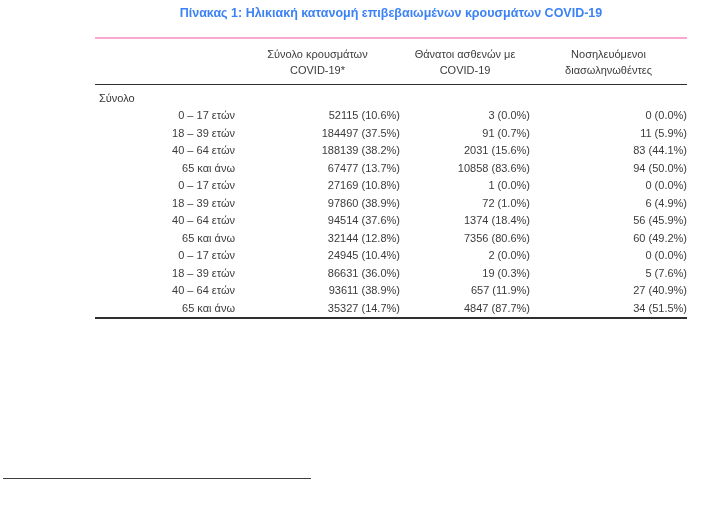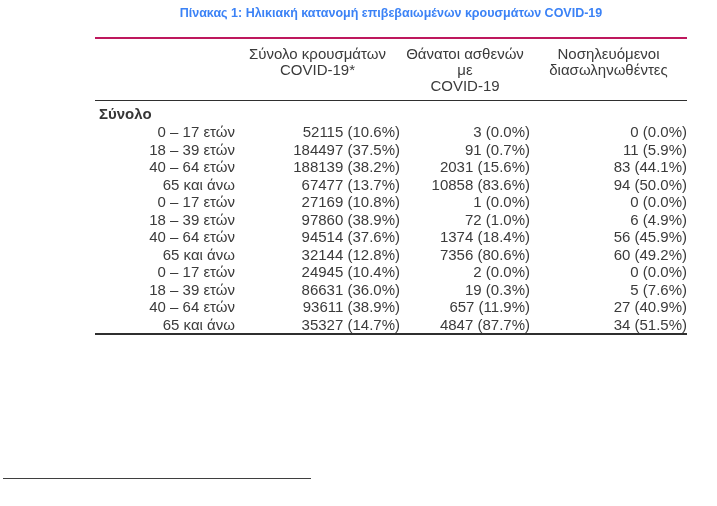--- a/index.html
+++ b/index.html
@@ -26,23 +26,23 @@
     font-size: 12.5px;
     font-weight: bold;
     line-height: 15px;
     margin-bottom: 16px;
     color: #3b82f6;
   }
   table.main {
     width: 100%;
     border-collapse: collapse;
     table-layout: fixed;
-    border-top: 2px solid #be185d;
+    border-top: 2px solid #f9a8d4;
     border-bottom: 2px solid #2f2f2f;
-    font-size: 15px;
+    font-size: 11px;
     color: #3b3b3b;
   }
   col.c-label  { width: 140px; }
   col.c-cases  { width: 165px; }
   col.c-deaths { width: 130px; }
   col.c-icu    { width: 157px; }
   thead th {
     font-weight: normal;
     text-align: center;
     vertical-align: top;
@@ -51,21 +51,21 @@
     line-height: 16px;
   }
   thead th .hline { display: block; }
   tbody td {
     line-height: 17.5px;
     padding: 0;
     vertical-align: middle;
     white-space: nowrap;
   }
   tr.section-row td {
-    font-weight: bold;
+    font-weight: normal;
     padding-top: 6px;
     padding-left: 4px;
     line-height: 18px;
     color: #363636;
   }
   tr.first-section td { padding-top: 4px; }
   td.rowlabel { text-align: right; padding-left: 18px; }
   td.num { text-align: right; }
   .table-footnote {
     font-size: 10.5px;

